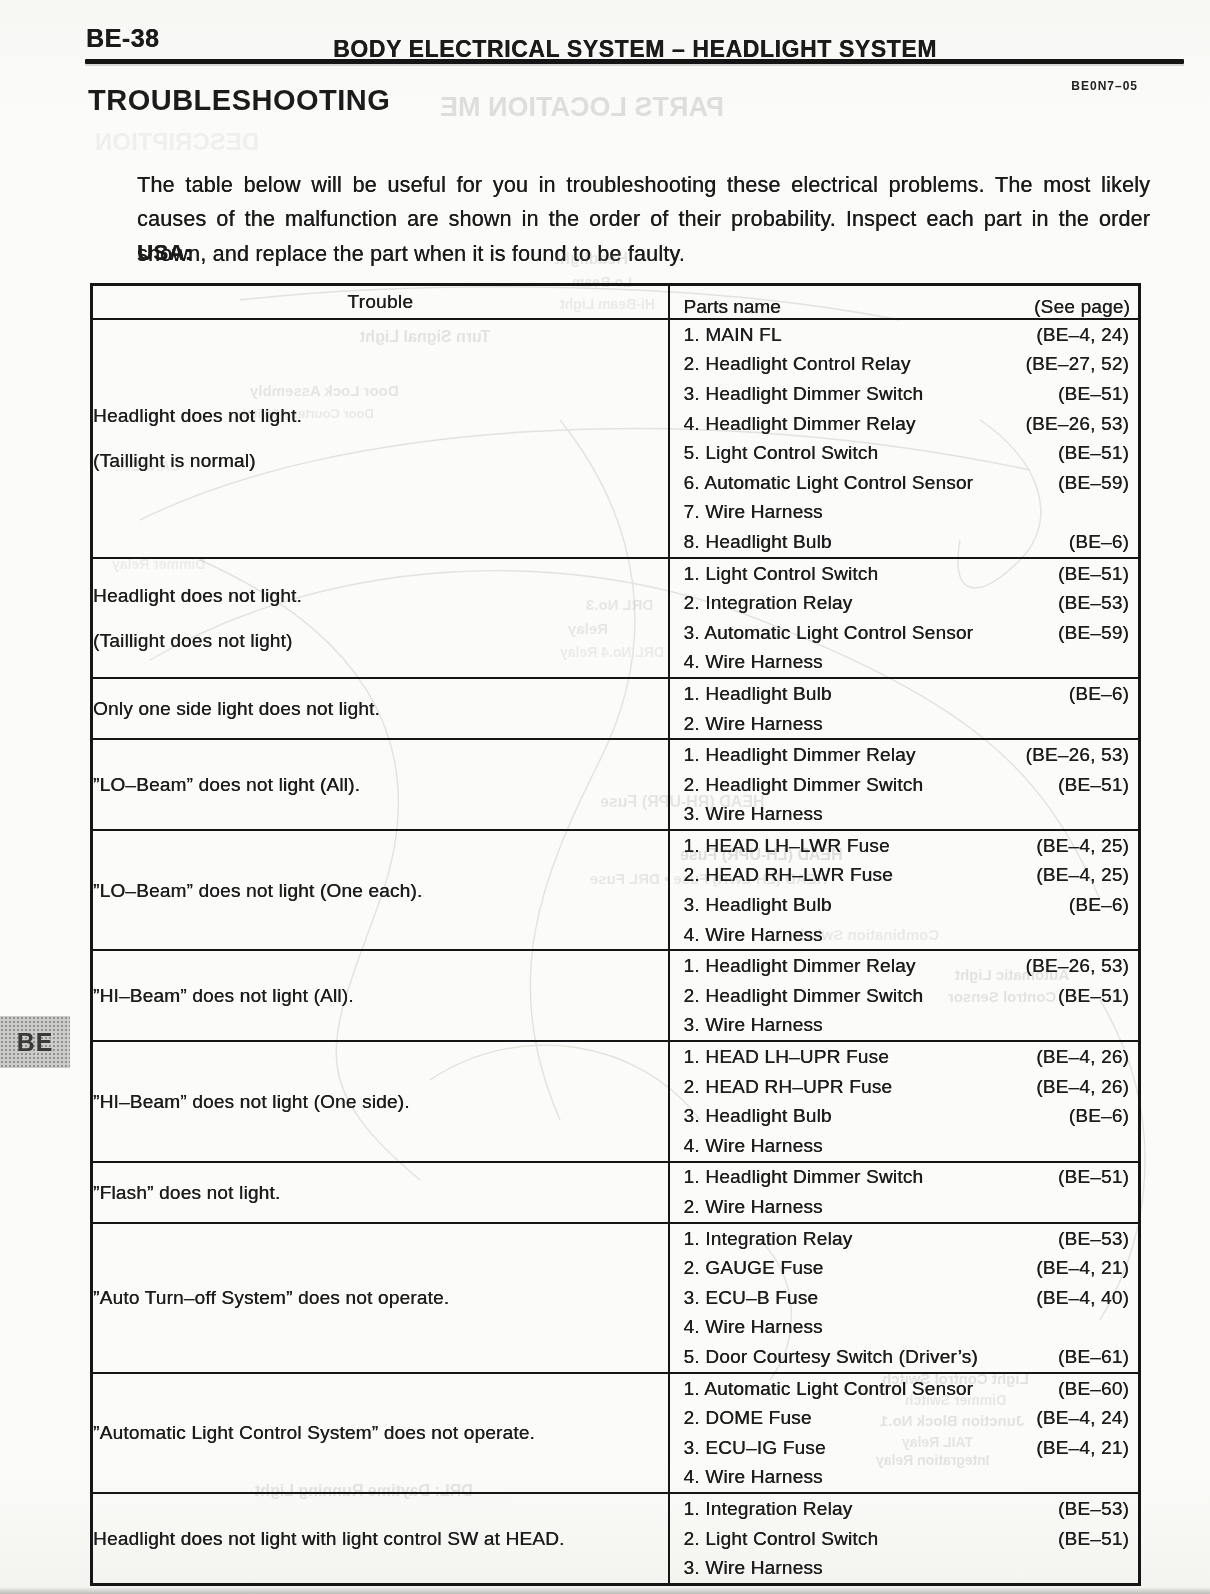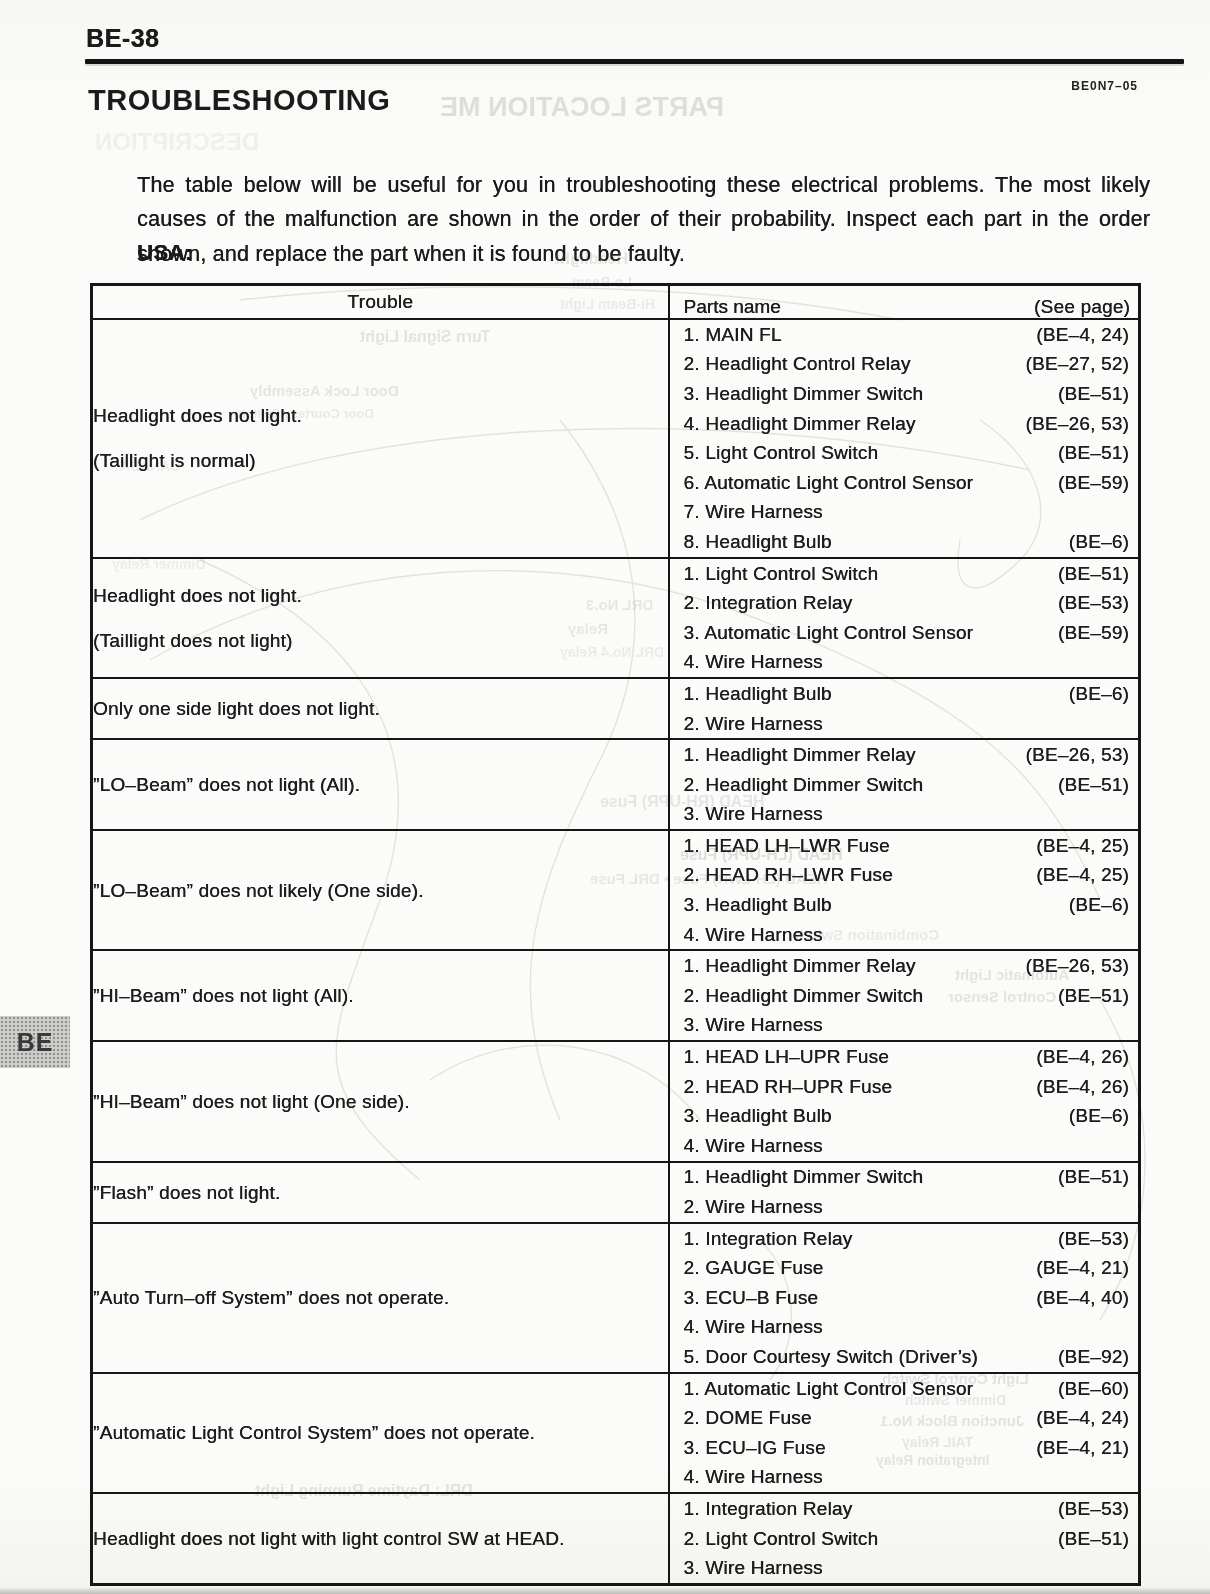--- a/index.html
+++ b/index.html
@@ -109,20 +109,21 @@
       <div class="bleed" style="left: 948px; top: 988px; font-size: 15px; opacity: 0.22;">Control Sensor</div>
       <div class="bleed" style="left: 882px; top: 1370px; font-size: 15px; opacity: 0.22;">Light Control Switch</div>
       <div class="bleed" style="left: 905px; top: 1392px; font-size: 14px; opacity: 0.18;">Dimmer Switch</div>
       <div class="bleed" style="left: 880px; top: 1412px; font-size: 15px; opacity: 0.22;">Junction Block No.1</div>
       <div class="bleed" style="left: 902px; top: 1434px; font-size: 14px; opacity: 0.2;">TAIL Relay</div>
       <div class="bleed" style="left: 876px; top: 1452px; font-size: 14px; opacity: 0.22;">Integration Relay</div>
       <div class="bleed" style="left: 255px; top: 1482px; font-size: 16px; opacity: 0.22;">DRL:  Daytime Running Light</div>
     </div>
 
   <div class="page-num ink">BE-38</div>
+  <div class="header-title ink">BODY ELECTRICAL SYSTEM – HEADLIGHT SYSTEM</div>
   <div class="header-rule"></div>
   <div class="doc-code">BE0N7–05</div>
   <h1 class="section-title">TROUBLESHOOTING</h1>
 
   <p class="intro ink">The table below will be useful for you in troubleshooting these electrical problems. The most likely causes of the malfunction are shown in the order of their probability. Inspect each part in the order shown, and replace the part when it is found to be faulty.</p>
   <div class="usa-label ink">USA:</div>
 
   <table class="trouble-table">
     <colgroup>
         <col style="width:577px">
@@ -231,21 +232,21 @@
               <span class="part-page ink">(BE–51)</span>
             </div>
             <div class="part-line">
               <span class="ink">3. Wire Harness</span>
               <span class="part-page ink"></span>
             </div>
           </td>
         </tr>
         <tr>
           <td class="trouble-cell">
-            <div class="trouble-line ink">”LO–Beam” does not likely (One side).</div>
+            <div class="trouble-line ink">”LO–Beam” does not light (One each).</div>
           </td>
           <td class="parts-cell">
             <div class="part-line">
               <span class="ink">1. HEAD LH–LWR Fuse</span>
               <span class="part-page ink">(BE–4, 25)</span>
             </div>
             <div class="part-line">
               <span class="ink">2. HEAD RH–LWR Fuse</span>
               <span class="part-page ink">(BE–4, 25)</span>
             </div>
@@ -332,21 +333,21 @@
             <div class="part-line">
               <span class="ink">3. ECU–B Fuse</span>
               <span class="part-page ink">(BE–4, 40)</span>
             </div>
             <div class="part-line">
               <span class="ink">4. Wire Harness</span>
               <span class="part-page ink"></span>
             </div>
             <div class="part-line">
               <span class="ink">5. Door Courtesy Switch (Driver’s)</span>
-              <span class="part-page ink">(BE–92)</span>
+              <span class="part-page ink">(BE–61)</span>
             </div>
           </td>
         </tr>
         <tr>
           <td class="trouble-cell">
             <div class="trouble-line ink">”Automatic Light Control System” does not operate.</div>
           </td>
           <td class="parts-cell">
             <div class="part-line">
               <span class="ink">1. Automatic Light Control Sensor</span>

